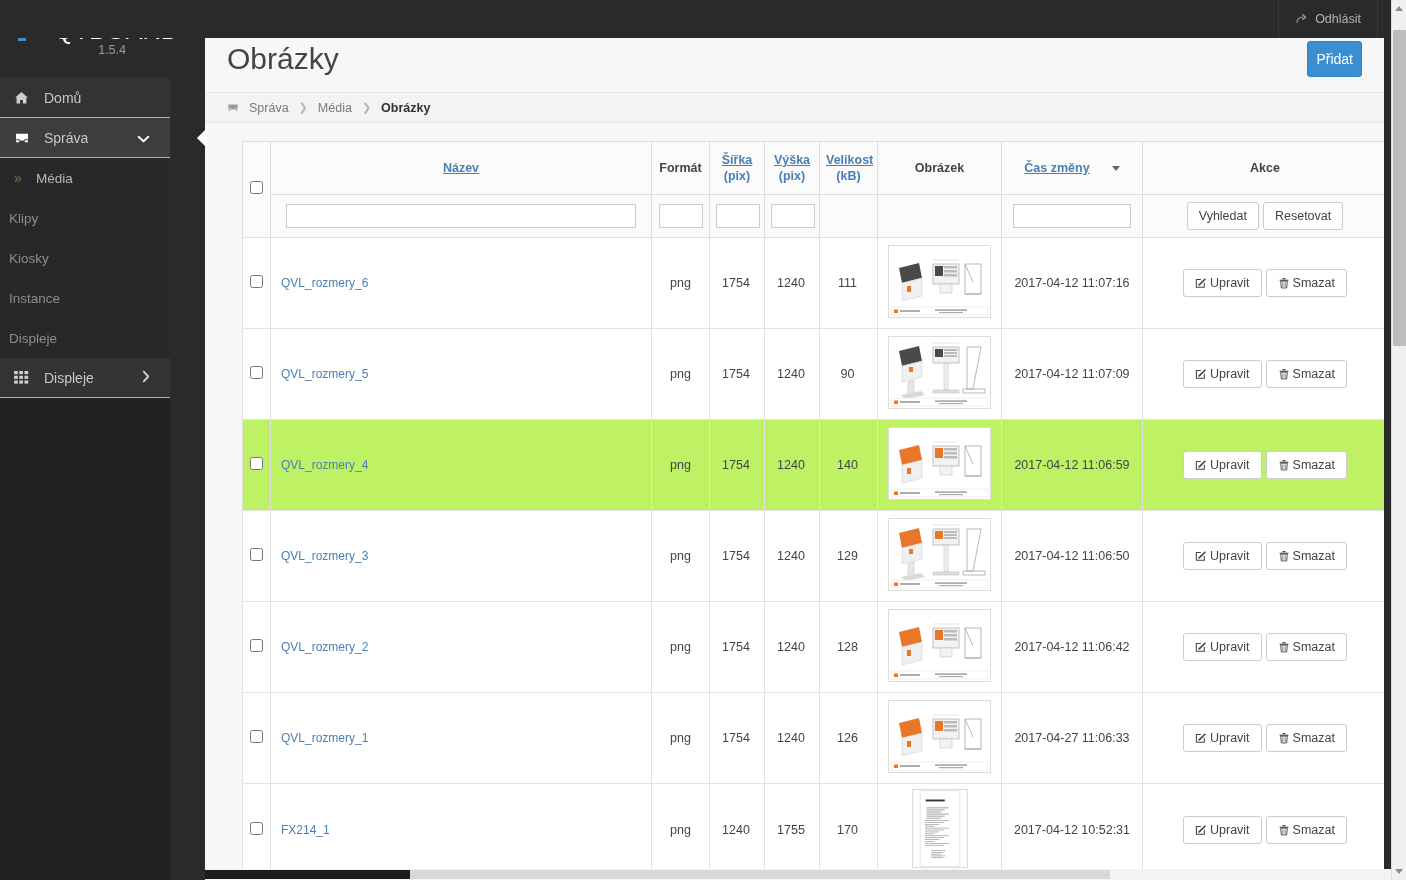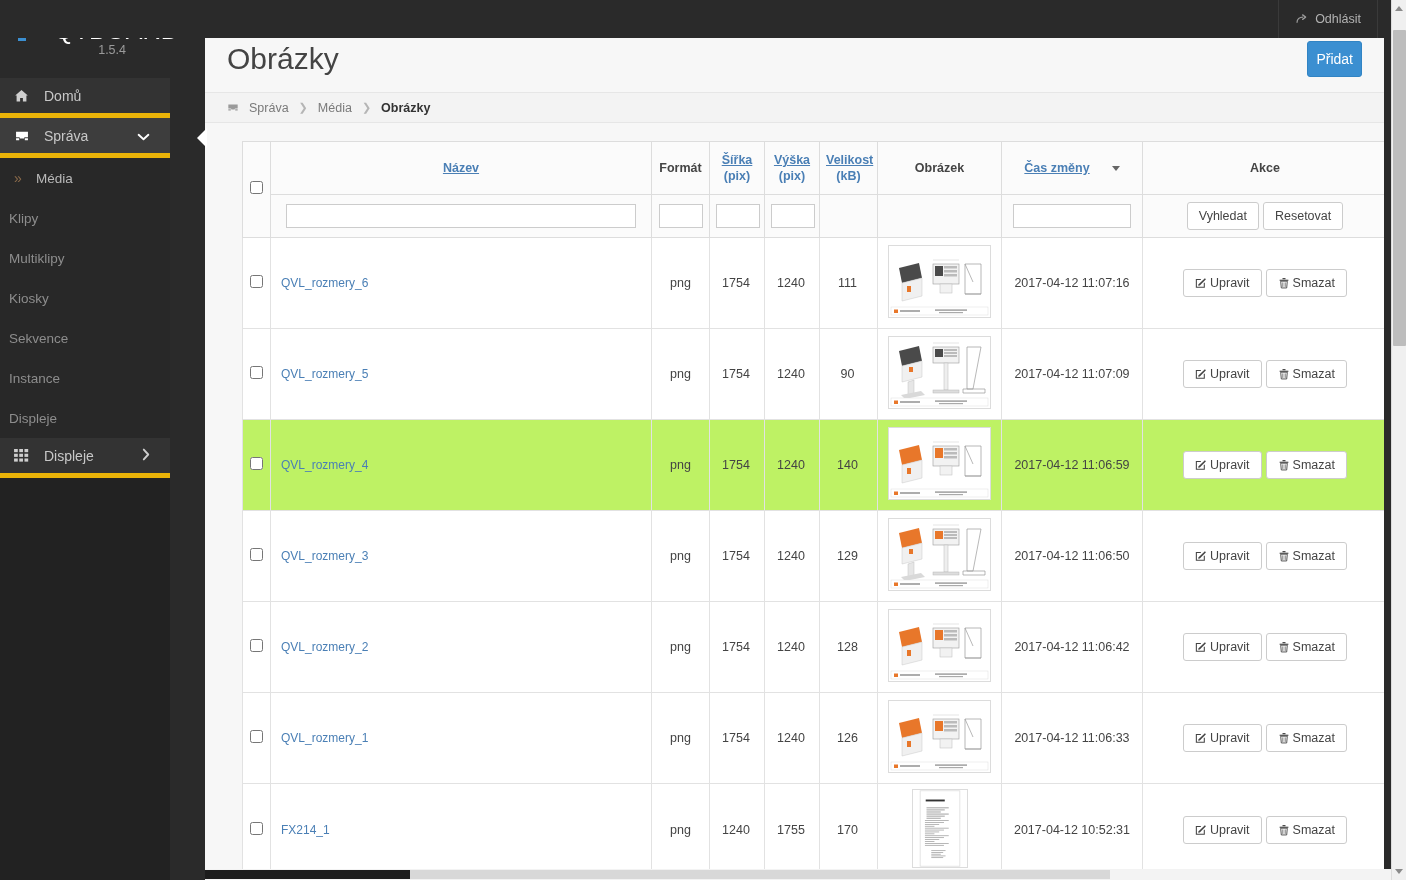--- a/index.html
+++ b/index.html
@@ -43,21 +43,21 @@
   #brand-version {
     position: absolute; right: 44px; top: 43px;
     color: #9a9a9a; font-size: 12.5px;
   }
 
   .nav-row {
     display: flex; align-items: center; height: 40px;
     padding-left: 14px; color: #c8c8c8; font-size: 14px;
     cursor: pointer; position: relative;
   }
-  .nav-row.level1 { background: #333333; border-bottom: 5px solid #eab308; }
+  .nav-row.level1 { background: #333333; border-bottom: 1px solid #eab308; }
   .nav-row.level1.active { background: #3d3d3d; }
   .nav-row .nav-ico {
     width: 22px; display: flex; align-items: center; justify-content: flex-start;
     color: #cfcfcf; flex: none;
   }
   .nav-row .nav-label { margin-left: 8px; }
   .nav-row .nav-caret {
     position: absolute; right: 20px; top: 50%; transform: translateY(-50%);
     color: #cfcfcf;
   }
@@ -246,27 +246,21 @@
 
   <div class="sub-list">
     <div class="sub-row current">
       <span class="sub-ico">»</span>
       <span class="sub-label">Média</span>
     </div>
     <div class="sub-row">
       <span class="sub-label">Klipy</span>
     </div>
     <div class="sub-row">
-      <span class="sub-label">Multiklipy</span>
-    </div>
-    <div class="sub-row">
       <span class="sub-label">Kiosky</span>
-    </div>
-    <div class="sub-row">
-      <span class="sub-label">Sekvence</span>
     </div>
     <div class="sub-row">
       <span class="sub-label">Instance</span>
     </div>
     <div class="sub-row">
       <span class="sub-label">Displeje</span>
     </div>
   </div>
 
   <div class="nav-row level1">
@@ -670,21 +664,21 @@
       <path d="M76 18 L92 18 L92 48 L76 48 Z M76 18 L84 36"></path>
                     <path d="M76 48 L92 48"></path>
     </g>
 
     <rect x="2" y="61" width="97" height="8" fill="#fff" stroke="#ddd" stroke-width="0.5"></rect>
     <rect x="5" y="63.5" width="4" height="3.5" fill="#e8772a"></rect>
     <rect x="11" y="64.2" width="20" height="1.6" fill="#999"></rect>
     <rect x="46" y="63.4" width="32" height="1.4" fill="#999"></rect>
     <rect x="50" y="66" width="24" height="1.2" fill="#aaa"></rect>
   </svg></span></td>
-            <td class="c-time">2017-04-12 11:06:33</td>
+            <td class="c-time">2017-04-27 11:06:33</td>
             <td class="c-act"><button class="btn-sm"><span><svg width="12" height="12" viewBox="0 0 16 16" fill="none" stroke="#444" stroke-width="1.4" style="vertical-align:-2px;margin-right:3px">
                     <path d="M13.2 1.6 L14.6 3 L6.4 11.2 L4.2 11.8 L4.8 9.6 Z" fill="#444" stroke="none"></path>
                     <path d="M12.4 7.6 V13.6 H1.8 V3.2 H7.8"></path>
                   </svg></span><span>Upravit</span></button><button class="btn-sm"><span><svg width="12" height="12" viewBox="0 0 16 16" fill="#444" style="vertical-align:-2px;margin-right:3px">
                     <rect x="2.2" y="3.6" width="11.6" height="1.5"></rect>
                     <rect x="6" y="1.4" width="4" height="1.6"></rect>
                     <path d="M3.6 5.6 h8.8 l-0.8 9 h-7.2 z" fill="none" stroke="#444" stroke-width="1.2"></path>
                     <rect x="6" y="7.2" width="1" height="6"></rect>
                     <rect x="9" y="7.2" width="1" height="6"></rect>
                   </svg></span><span>Smazat</span></button></td>

